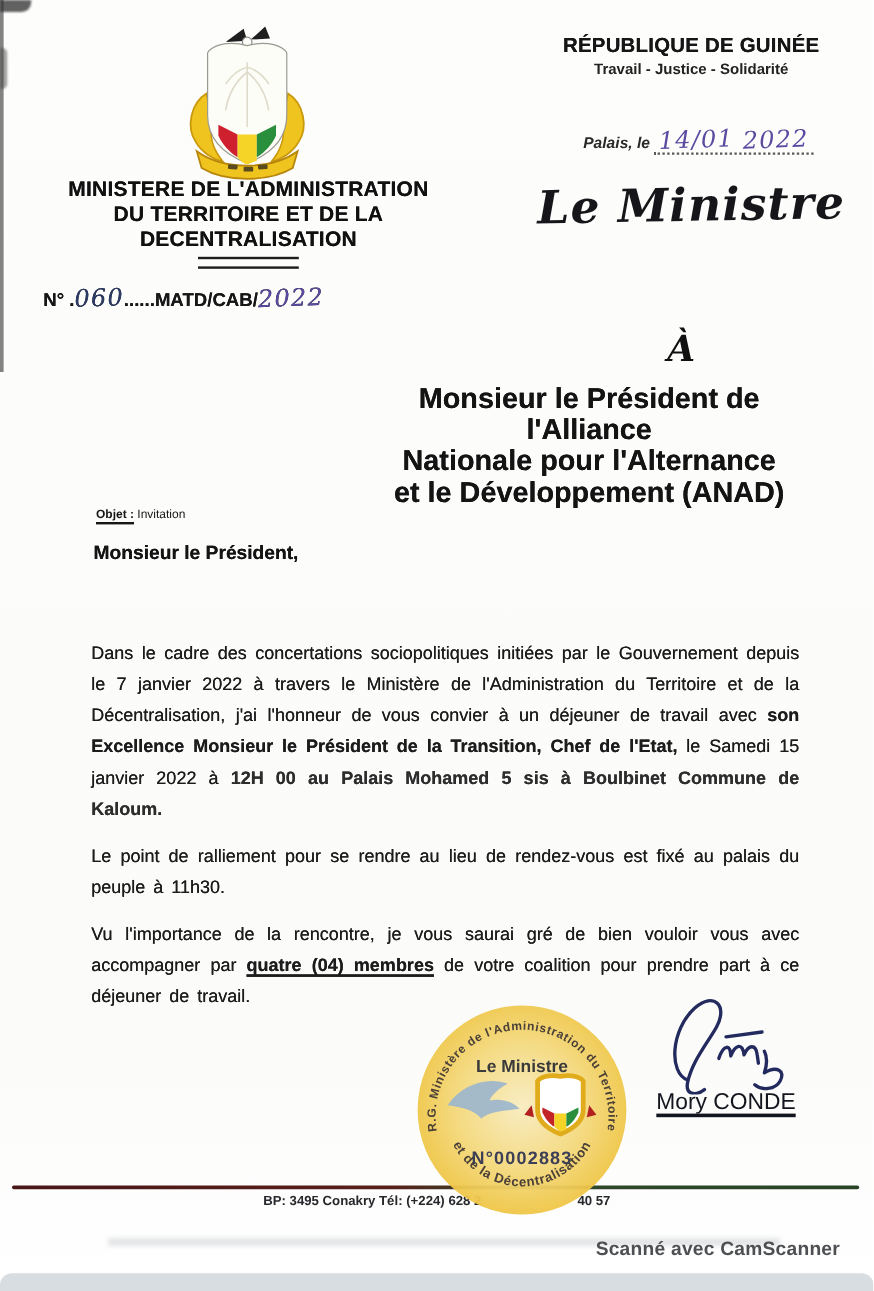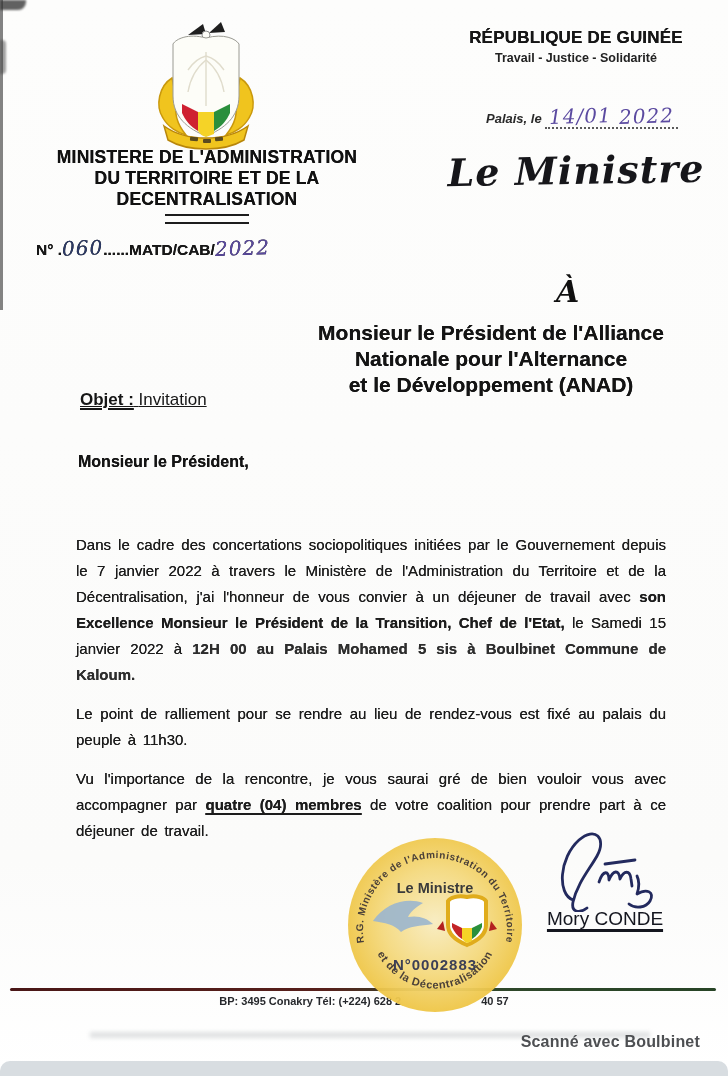--- a/index.html
+++ b/index.html
@@ -37,24 +37,24 @@
   
   .hw{font-family:"DejaVu Serif",serif;font-style:italic;font-weight:normal;
       display:inline-block;transform:rotate(-2deg);}
   .hw-purple{color:#5b4aa0;}
   .hw-ink{color:#2c3a66;}
   .hw-lg{font-size:20px;letter-spacing:1px;}
 
   
   .to-a{position:absolute;left:556px;top:274px;font-family:"DejaVu Serif",serif;font-style:italic;font-weight:bold;font-size:30px;color:#101010;}
   .recipient{position:absolute;left:296px;top:320px;width:390px;text-align:center;
-    font-weight:bold;font-size:21px;line-height:26px;color:#141414;text-shadow:0 0 .4px #111;}
-
-  
-  .subject{position:absolute;left:80px;top:390px;font-size:17px;color:#161616;text-decoration:underline;}
+    font-weight:bold;font-size:24px;line-height:26px;color:#141414;text-shadow:0 0 .4px #111;}
+
+  
+  .subject{position:absolute;left:80px;top:424px;font-size:10px;color:#161616;}
   .subject .lbl{font-weight:bold;text-decoration:underline;text-underline-offset:3px;text-decoration-thickness:2px;}
   .salutation{position:absolute;left:78px;top:453px;font-size:16px;font-weight:bold;color:#141414;text-shadow:0 0 .3px #111;}
   .body-text{position:absolute;left:76px;top:488px;width:590px;font-size:15px;line-height:26px;
     text-align:justify;color:#1c1c1c;text-shadow:0 0 .35px #222;word-spacing:2.5px;margin-top:44px;}
   .body-text p{margin:0 0 13px 0;}
   .b{font-weight:bold;}
   .bu{font-weight:bold;text-decoration:underline;text-underline-offset:3px;text-decoration-thickness:2px;}
   .semib{font-weight:bold;opacity:.92;}
 
   
@@ -196,16 +196,16 @@
 
   <div class="signer-name">Mory CONDE</div>
 
   <div class="footer-line"></div>
   <div class="footer-text">
     <span>BP: 3495 Conakry Tél: (+224) 628 2</span>
     <span>40 57</span>
   </div>
 
   <div class="smudge-band"></div>
-  <div class="scanner-credit">Scanné avec Boulbinet</div>
+  <div class="scanner-credit">Scanné avec CamScanner</div>
   <div class="bottom-strip"></div>
 
 </div>
 
 </body></html>

